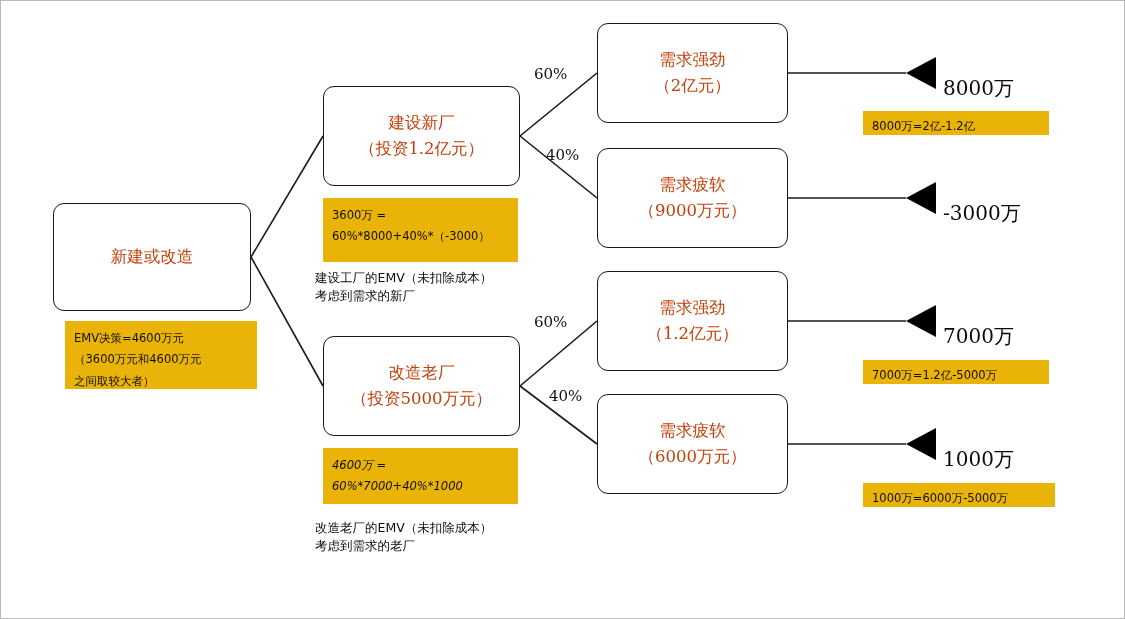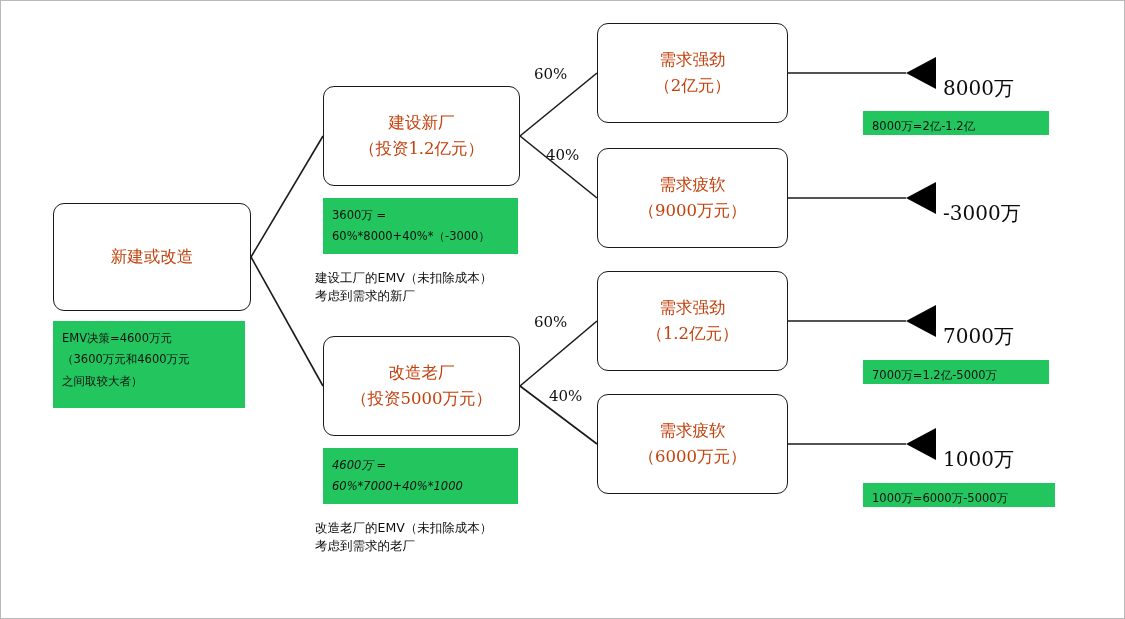--- a/index.html
+++ b/index.html
@@ -25,21 +25,21 @@
     font-family:"DejaVu Serif","Liberation Serif",serif;
     font-size:16.5px;
     color:#c2410c;
     line-height:1.55;
     text-align:center;
   }
   .node .l2{letter-spacing:0px;}
 
   .gbox{
     position:absolute;
-    background:#22c55e;
+    background:#eab308;
     box-sizing:border-box;
     font-family:"DejaVu Sans","Liberation Sans",sans-serif;
     font-size:11.5px;
     color:#111;
     padding:7px 9px;
     line-height:1.85;
     white-space:pre-line;
   }
   .gbox.tight{line-height:1.5;}
 
@@ -95,30 +95,30 @@
     <line x1="787" y1="72" x2="905" y2="72" stroke="#1a1a1a" stroke-width="1.6"></line>
     <line x1="787" y1="197" x2="905" y2="197" stroke="#1a1a1a" stroke-width="1.6"></line>
     <line x1="787" y1="320" x2="905" y2="320" stroke="#1a1a1a" stroke-width="1.6"></line>
     <line x1="787" y1="443" x2="905" y2="443" stroke="#1a1a1a" stroke-width="1.6"></line>
   </svg>
 
   <div class="node" style="left:52px;top:202px;width:198px;height:108px;">
     <span class="l1">新建或改造</span>
   </div>
 
-  <div class="gbox" style="left:52px;top:320px;width:192px;height:87px;">EMV决策=4600万元
+  <div class="gbox" style="left:64px;top:320px;width:192px;height:68px;">EMV决策=4600万元
 （3600万元和4600万元
 之间取较大者）</div>
 
   <div class="node" style="left:322px;top:85px;width:197px;height:100px;">
     <span class="l1">建设新厂</span>
     <span class="l2">（投资1.2亿元）</span>
   </div>
 
-  <div class="gbox" style="left:322px;top:197px;width:195px;height:56px;">3600万 =
+  <div class="gbox" style="left:322px;top:197px;width:195px;height:64px;">3600万 =
 60%*8000+40%*（-3000）</div>
 
   <div class="plaintext" style="left:314px;top:268px;width:250px;">建设工厂的EMV（未扣除成本）
 考虑到需求的新厂</div>
 
   <div class="node" style="left:322px;top:335px;width:197px;height:100px;">
     <span class="l1">改造老厂</span>
     <span class="l2">（投资5000万元）</span>
   </div>
 

